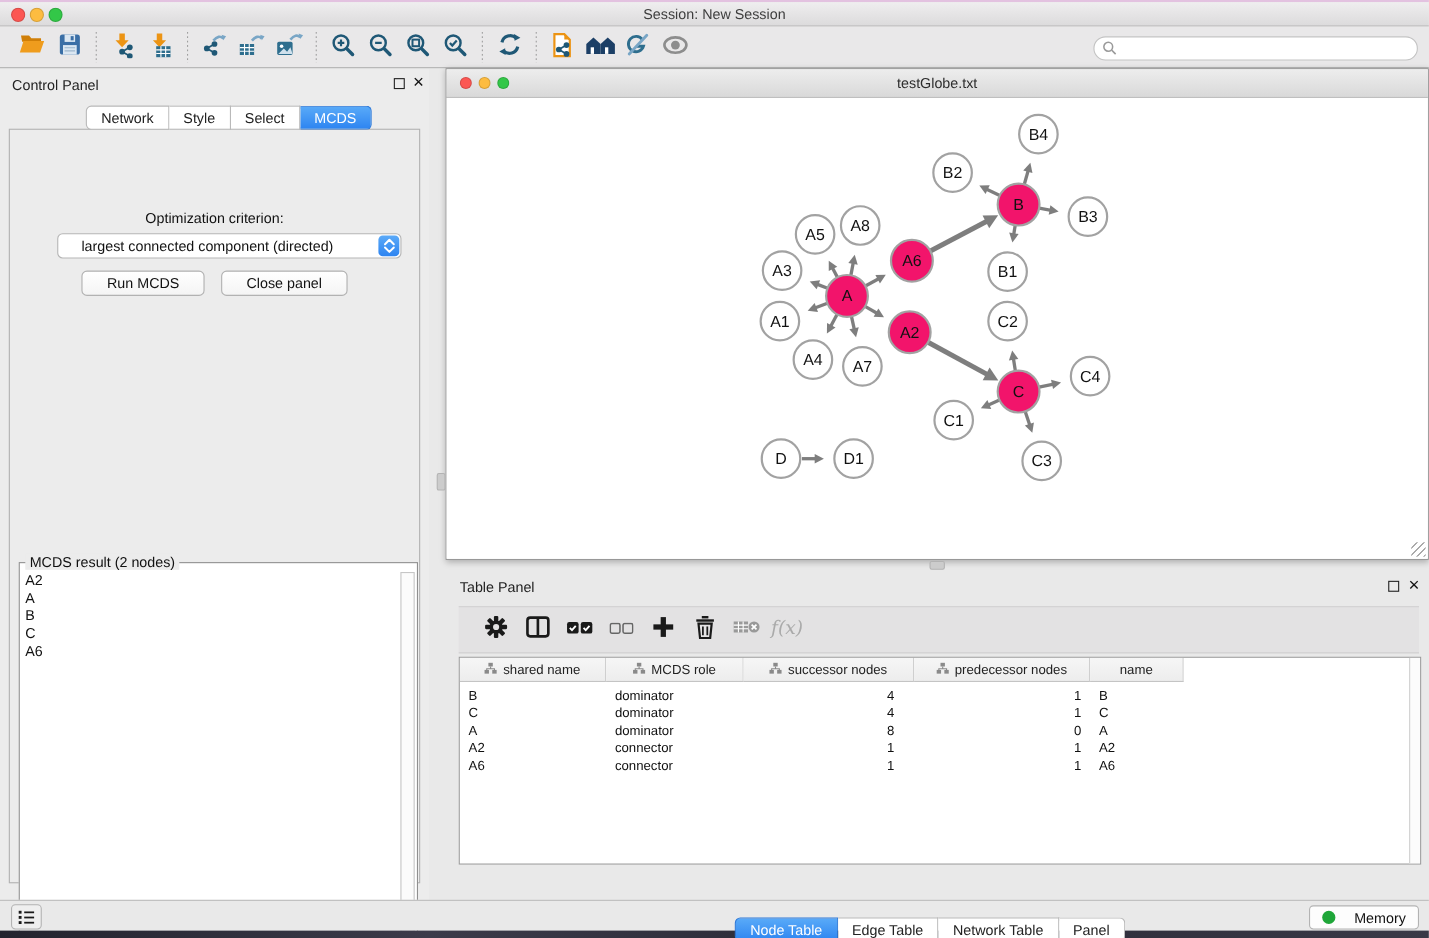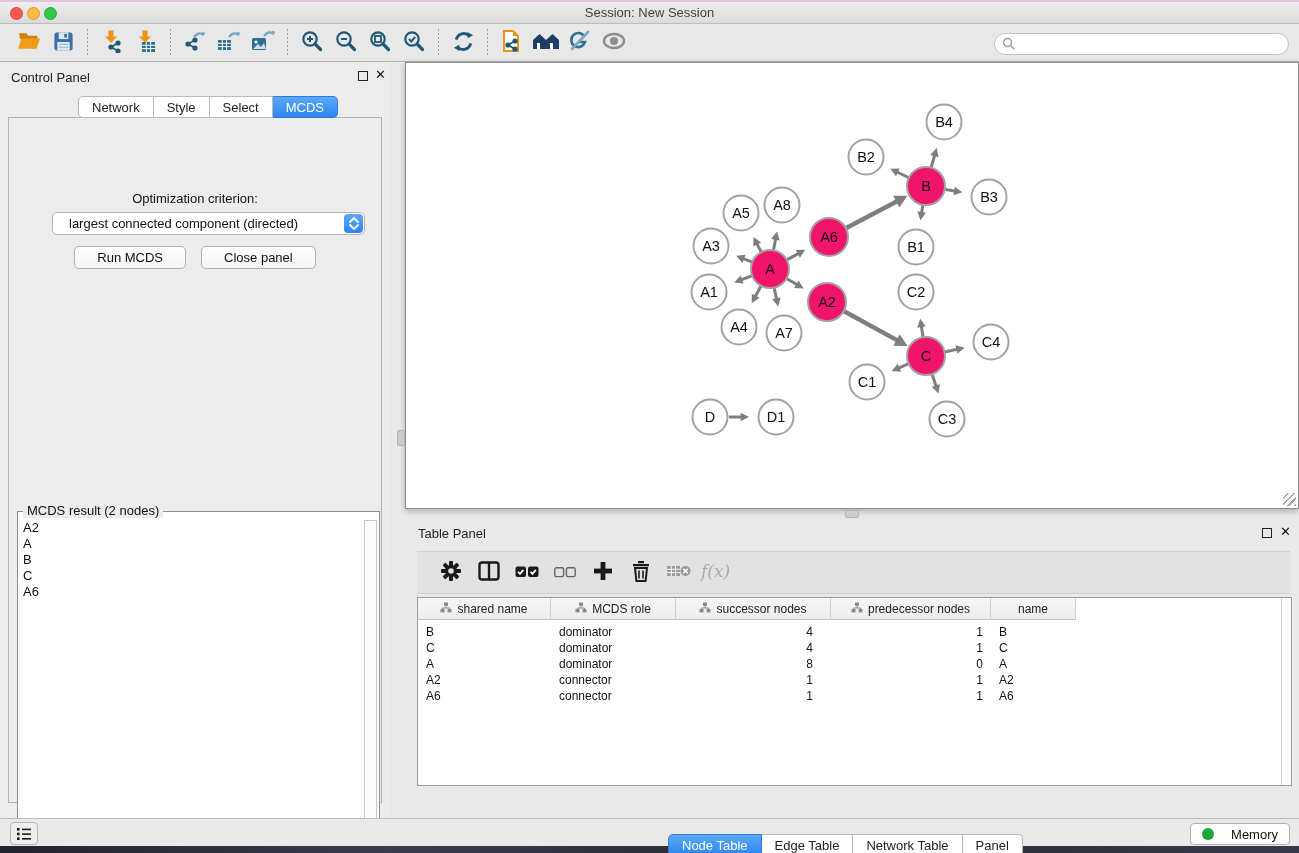--- a/index.html
+++ b/index.html
@@ -43,21 +43,21 @@
   .cp-tabs { left:78px; top:33px; }
   .seg { background:#fff; border:1px solid #b9b9b9; border-left:none; font-size:13px; color:#222;
          display:flex; align-items:center; justify-content:center; padding:0 13px; height:22px; cursor:default; }
   .seg:first-child { border-left:1px solid #b9b9b9; border-radius:5px 0 0 5px; }
   .seg:last-child { border-radius:0 5px 5px 0; }
   .seg.active { background:linear-gradient(#59aaf8,#2e85f1); border-color:#2e7ada; color:#fff; }
 
   .opt-label { position:absolute; left:0; top:73px; width:100%; text-align:center; font-size:13px; color:#111; }
   .combo { position:absolute; left:43px; top:94px; width:313px; height:23px; background:#fff;
            border:1px solid #b5b5b5; border-radius:5px; font-size:13px; color:#111;
-           display:flex; align-items:center; padding-left:16px; }
+           display:flex; align-items:center; padding-left:21px; }
   .combo .stepper { position:absolute; right:1px; top:1px; width:19px; height:19px; margin:0;
                     background:linear-gradient(#5baaf8,#2d84f1); border-radius:4px; }
   .combo .stepper svg { position:absolute; left:3.5px; top:2px; }
   .cp-buttons { position:absolute; left:0; top:128px; width:100%; display:flex; justify-content:center; gap:15px; }
   .push-btn { height:23px; background:linear-gradient(#ffffff,#f4f4f4); border:1px solid #b2b2b2;
               border-radius:5px; font-size:13px; color:#111; padding:0 22px;
               display:flex; align-items:center; cursor:default; }
 
   .result-box { position:absolute; left:8px; top:393px; width:363px; height:339px;
                 border:1px solid #8f8f8f; background:#fff; }
@@ -327,20 +327,26 @@
     </div>
     <div class="segbar cp-tabs" id="cp-tabs">
         <div class="seg">Network</div>
         <div class="seg">Style</div>
         <div class="seg">Select</div>
         <div class="seg active">MCDS</div>
       </div>
   </div>
 
   <div class="network-window">
+    <div class="nw-titlebar">
+      <span class="tl red"></span>
+      <span class="tl yellow"></span>
+      <span class="tl green"></span>
+      <div class="nw-title">testGlobe.txt</div>
+    </div>
     <div class="nw-canvas">
       <svg id="graph-svg" width="890" height="419" viewBox="0 0 890 419">
           <line x1="346.22175155851795" y1="186.70327400252603" x2="334.72013800874953" y2="191.0399479639141" stroke="#7E7E7E" stroke-width="3"></line>
           <polygon points="328.26382673263237,193.47429483851565 334.5889869956566,186.4404589257964 337.6583808810238,194.58102531742242" fill="#7E7E7E"></polygon>
           <line x1="380.4430994241414" y1="189.5196891402924" x2="391.66204892218985" y2="196.01487042863621" stroke="#7E7E7E" stroke-width="3"></line>
           <polygon points="397.6334902920096,199.47202069537397 388.1844017171117,199.02792036466656 392.5434172708246,191.49871168098076" fill="#7E7E7E"></polygon>
           <line x1="346.2975479670174" y1="173.0990441227356" x2="336.58490125884794" y2="169.31275811785596" stroke="#7E7E7E" stroke-width="3"></line>
           <polygon points="330.15611604687,166.8066215097968 339.5624189491413,165.80464061640453 336.4025075737623,173.91050023150706" fill="#7E7E7E"></polygon>
           <line x1="355.04383184744285" y1="196.75670170478432" x2="348.97968949324667" y2="208.1025164319901" stroke="#7E7E7E" stroke-width="3"></line>
           <polygon points="345.7271863220549,214.1878449458328 345.85035264130056,204.7291277993164 353.5231581587544,208.8301100586452" fill="#7E7E7E"></polygon>

